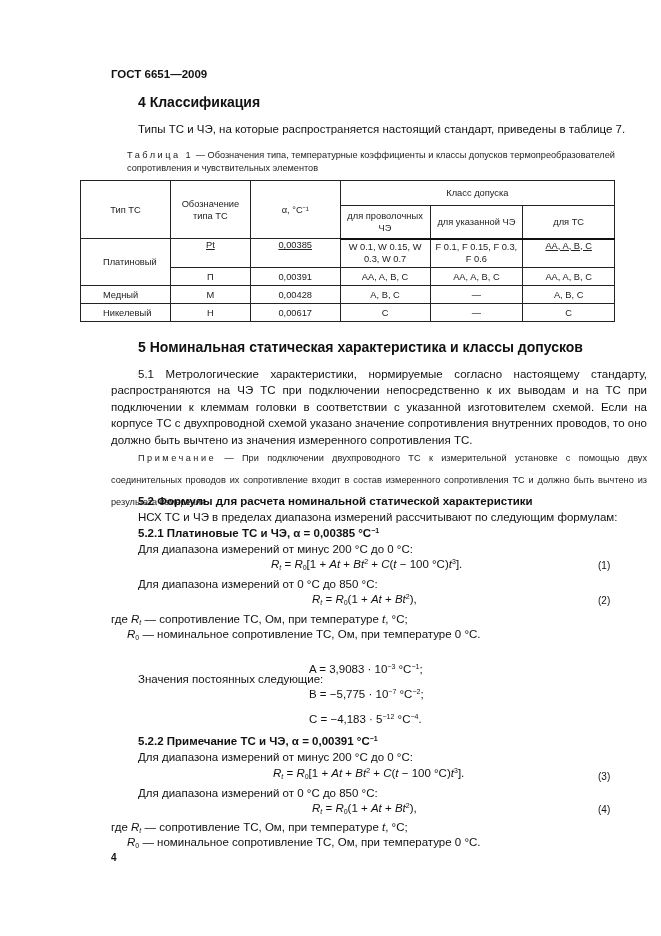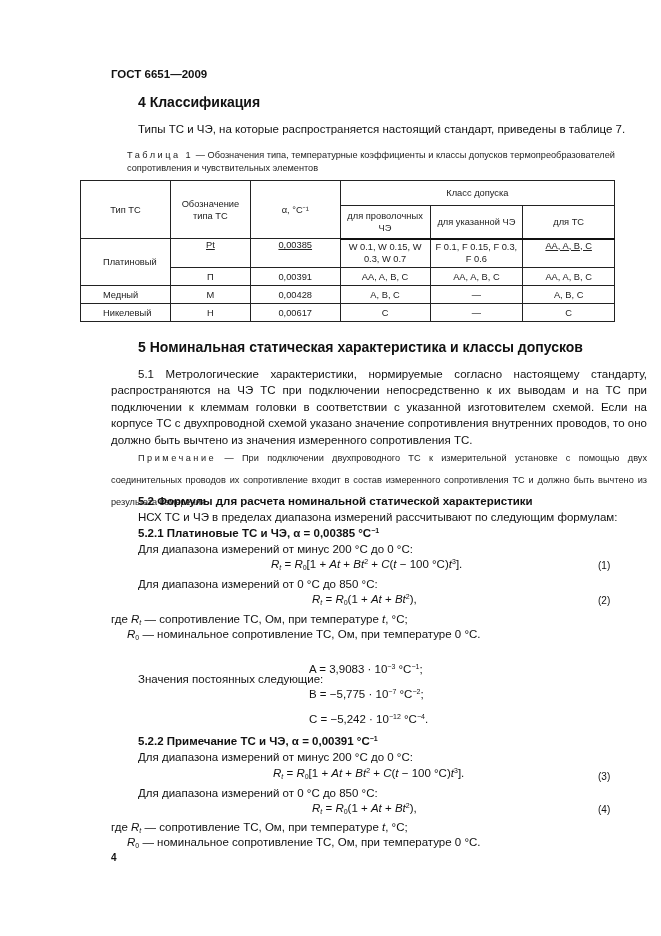--- a/index.html
+++ b/index.html
@@ -111,21 +111,21 @@
 
 <div class="abs formula" style="left:280px; top:593px;"><i>R</i><sub><i>t</i></sub> = <i>R</i><sub>0</sub>(1 + <i>At</i> + <i>Bt</i><sup>2</sup>),</div>
 <div class="eqno" style="top:595px;">(2)</div>
 
 <div class="abs p" style="left:79px; top:611px;"><span>где </span><i>R</i><sub><i>t</i></sub><span> — сопротивление ТС, Ом, при температуре </span><i>t</i><span>, °C;</span></div>
 <div class="abs p" style="left:95px; top:626px;"><i>R</i><sub>0</sub><span> — номинальное сопротивление ТС, Ом, при температуре 0 °C.</span></div>
 <div class="abs p" style="left:106px; top:641px;margin-top:30px;">Значения постоянных следующие:</div>
 
 <div class="abs formula" style="left:277px; top:663px;"><span>A = 3,9083 · 10</span><sup>−3</sup><span> °C</span><sup>−1</sup>;</div>
 <div class="abs formula" style="left:277px; top:688px;"><span>B = −5,775 · 10</span><sup>−7</sup><span> °C</span><sup>−2</sup>;</div>
-<div class="abs formula" style="left:277px; top:713px;"><span>C = −5,242 · 10</span><sup>−12</sup><span> °C</span><sup>−4</sup>.</div>
+<div class="abs formula" style="left:277px; top:713px;"><span>C = −4,183 · 5</span><sup>−12</sup><span> °C</span><sup>−4</sup>.</div>
 
 <div class="abs p" style="left:106px; top:733px; font-weight:bold;"><span>5.2.2  Примечание ТС и ЧЭ, α = 0,00391 °C</span><sup>−1</sup></div>
 
 <div class="abs p" style="left:106px; top:749px;">Для диапазона измерений от минус 200 °C до 0 °C:</div>
 
 <div class="abs formula" style="left:241px; top:767px;"><i>R</i><sub><i>t</i></sub> = <i>R</i><sub>0</sub>[1 + <i>At</i> + <i>Bt</i><sup>2</sup> + <i>C</i>(<i>t</i> − 100 °C)<i>t</i><sup>3</sup>].</div>
 <div class="eqno" style="top:771px;">(3)</div>
 
 <div class="abs p" style="left:106px; top:785px;">Для диапазона измерений от 0 °C до 850 °C:</div>
 

